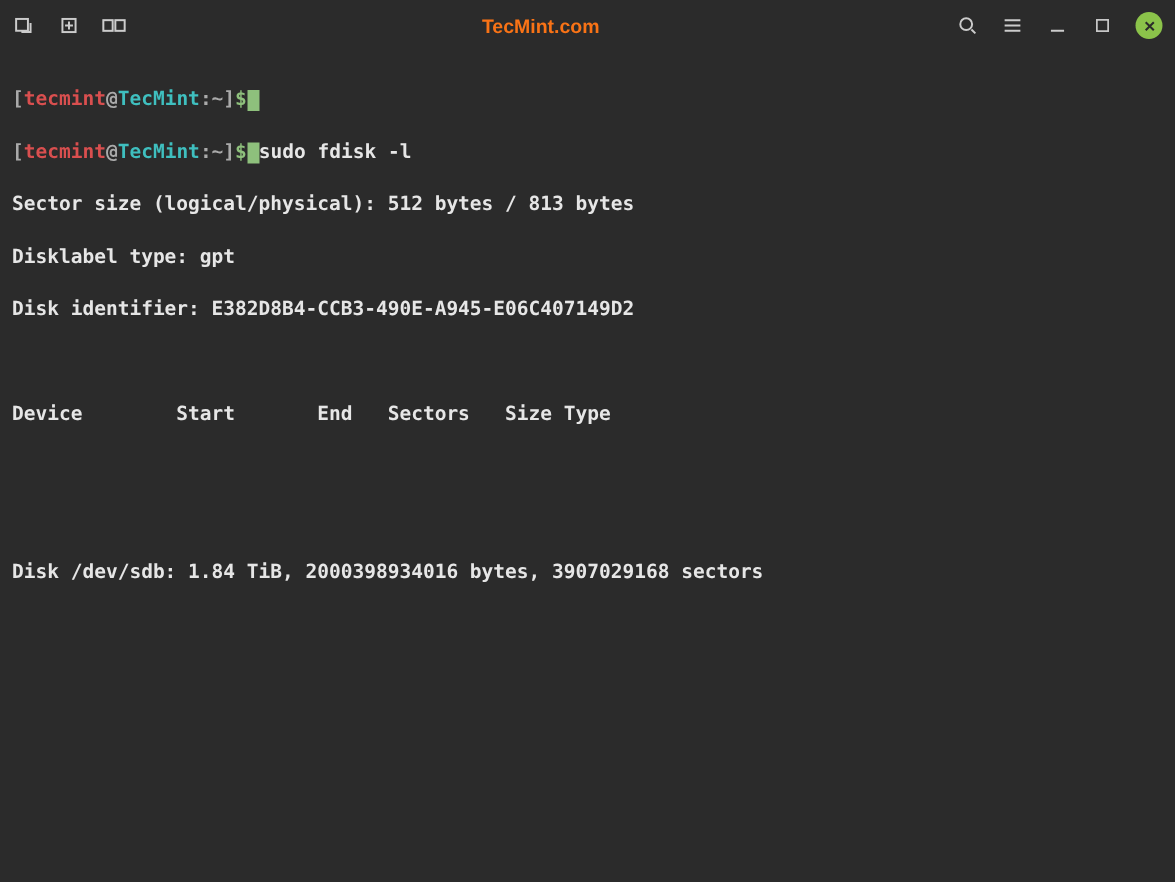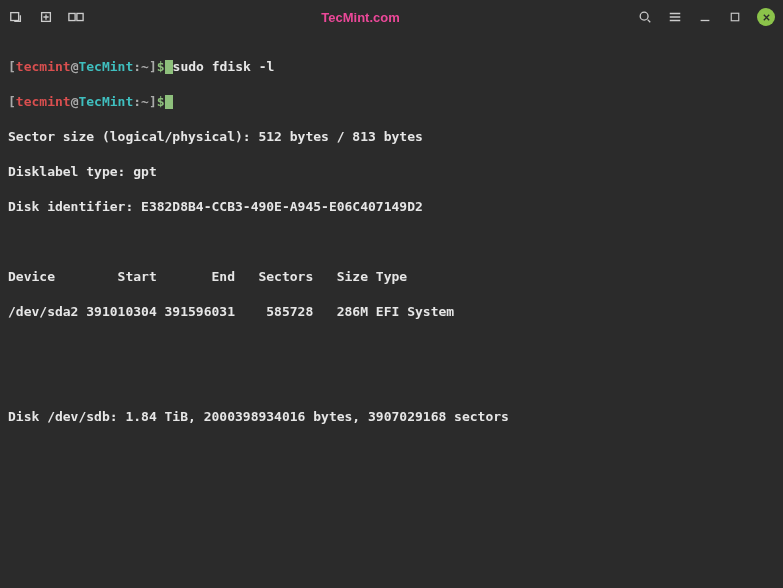--- a/index.html
+++ b/index.html
@@ -19,21 +19,21 @@
       padding: 0 8px;
       color: #ddd;
     }
     .tb-left { display: flex; gap: 14px; align-items: center; }
     .tb-title {
       flex: 1;
       text-align: center;
       font-family: sans-serif;
       font-weight: bold;
       font-size: 13px;
-      color: #ec4899;
+      color: #f97316;
     }
     .tb-right { display: flex; gap: 14px; align-items: center; }
     .tb-icon { width: 16px; height: 16px; display: flex; align-items: center; justify-content: center; cursor: pointer; }
     .close-btn {
       width: 18px; height: 18px; border-radius: 50%;
       background: #8bc34a;
       display: flex; align-items: center; justify-content: center;
       color: #2b2b2b; font-size: 11px; cursor: pointer;
     }
     .terminal {
@@ -105,28 +105,27 @@
     </span>
     <span class="close-btn">
       <svg width="9" height="9" viewBox="0 0 10 10" stroke="#2b2b2b" stroke-width="1.5">
           <path d="M2 2l6 6M8 2l-6 6"></path>
         </svg>
     </span>
   </div>
 </div>
 
 <div class="terminal">
+<span class="line"><span class="p-br">[</span><span class="p-red">tecmint</span><span class="p-br">@</span><span class="p-teal">TecMint</span><span class="p-br">:~</span><span class="p-br">]</span><span class="p-green">$</span><span class="cursor"></span></span>
 <span class="line"><span class="p-br">[</span><span class="p-red">tecmint</span><span class="p-br">@</span><span class="p-teal">TecMint</span><span class="p-br">:~</span><span class="p-br">]</span><span class="p-green">$</span><span class="cursor"></span><span>sudo fdisk -l</span></span>
-<span class="line"><span class="p-br">[</span><span class="p-red">tecmint</span><span class="p-br">@</span><span class="p-teal">TecMint</span><span class="p-br">:~</span><span class="p-br">]</span><span class="p-green">$</span><span class="cursor"></span></span>
 <span class="line">Sector size (logical/physical): 512 bytes / 813 bytes</span>
 <span class="line">Disklabel type: gpt</span>
 <span class="line">Disk identifier: E382D8B4-CCB3-490E-A945-E06C407149D2</span>
 <span class="line"> </span>
 <span class="line bold">Device        Start       End   Sectors   Size Type</span>
-<span class="line">/dev/sda2 391010304 391596031    585728   286M EFI System</span>
 <span class="line"> </span>
 <span class="line"> </span>
 <span class="line bold">Disk /dev/sdb: 1.84 TiB, 2000398934016 bytes, 3907029168 sectors</span>
 
 
 
 
 
 
 

